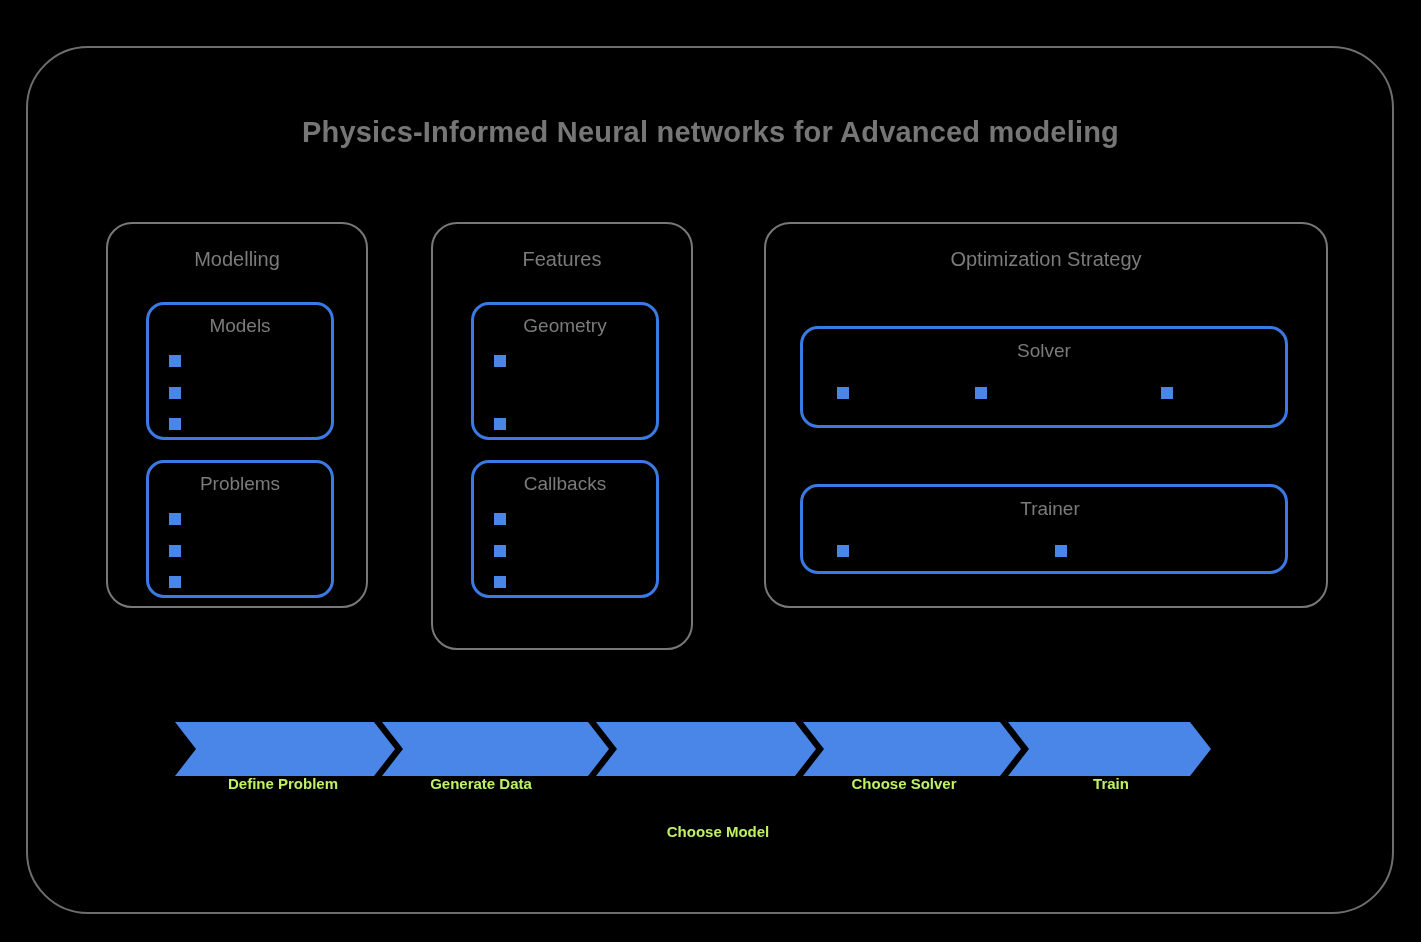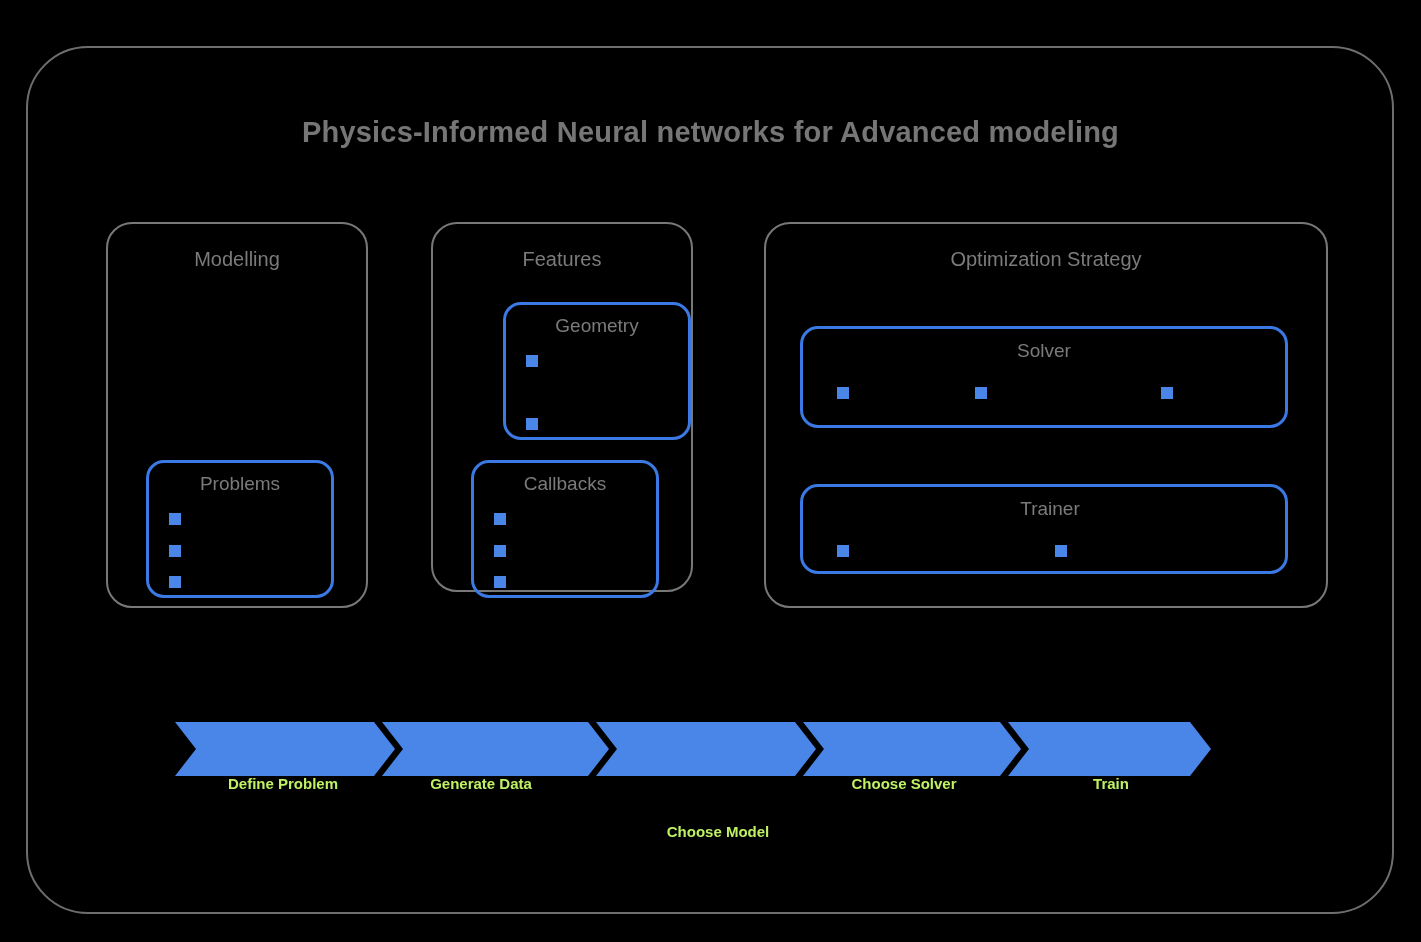--- a/index.html
+++ b/index.html
@@ -119,33 +119,39 @@
 
 <div id="canvas">
 
   <div class="outer-frame"></div>
 
   <div class="main-title">Physics-Informed Neural networks for Advanced modeling</div>
 
   <div class="group" style="left:106px; top:222px; width:262px; height:386px;">
     <div class="group-title" style="top:24px;">Modelling</div>
 
+    <div class="subbox" style="left:38px; top:78px; width:188px; height:138px;">
+      <div class="subbox-title" style="top:10px;">Models</div>
+      <div class="cube" style="left:20px; top:50px;"></div>
+      <div class="cube" style="left:20px; top:82px;"></div>
+      <div class="cube" style="left:20px; top:113px;"></div>
+    </div>
 
     <div class="subbox" style="left:38px; top:236px; width:188px; height:138px;">
       <div class="subbox-title" style="top:10px;">Problems</div>
       <div class="cube" style="left:20px; top:50px;"></div>
       <div class="cube" style="left:20px; top:82px;"></div>
       <div class="cube" style="left:20px; top:113px;"></div>
     </div>
   </div>
 
-  <div class="group" style="left:431px; top:222px; width:262px; height:370px;">
+  <div class="group" style="left:431px; top:222px; width:262px; height:428px;">
     <div class="group-title" style="top:24px;">Features</div>
 
-    <div class="subbox" style="left:38px; top:78px; width:188px; height:138px;margin-left:32px;">
+    <div class="subbox" style="left:38px; top:78px; width:188px; height:138px;">
       <div class="subbox-title" style="top:10px;">Geometry</div>
       <div class="cube" style="left:20px; top:50px;"></div>
       <div class="cube" style="left:20px; top:113px;"></div>
     </div>
 
     <div class="subbox" style="left:38px; top:236px; width:188px; height:138px;">
       <div class="subbox-title" style="top:10px;">Callbacks</div>
       <div class="cube" style="left:20px; top:50px;"></div>
       <div class="cube" style="left:20px; top:82px;"></div>
       <div class="cube" style="left:20px; top:113px;"></div>

